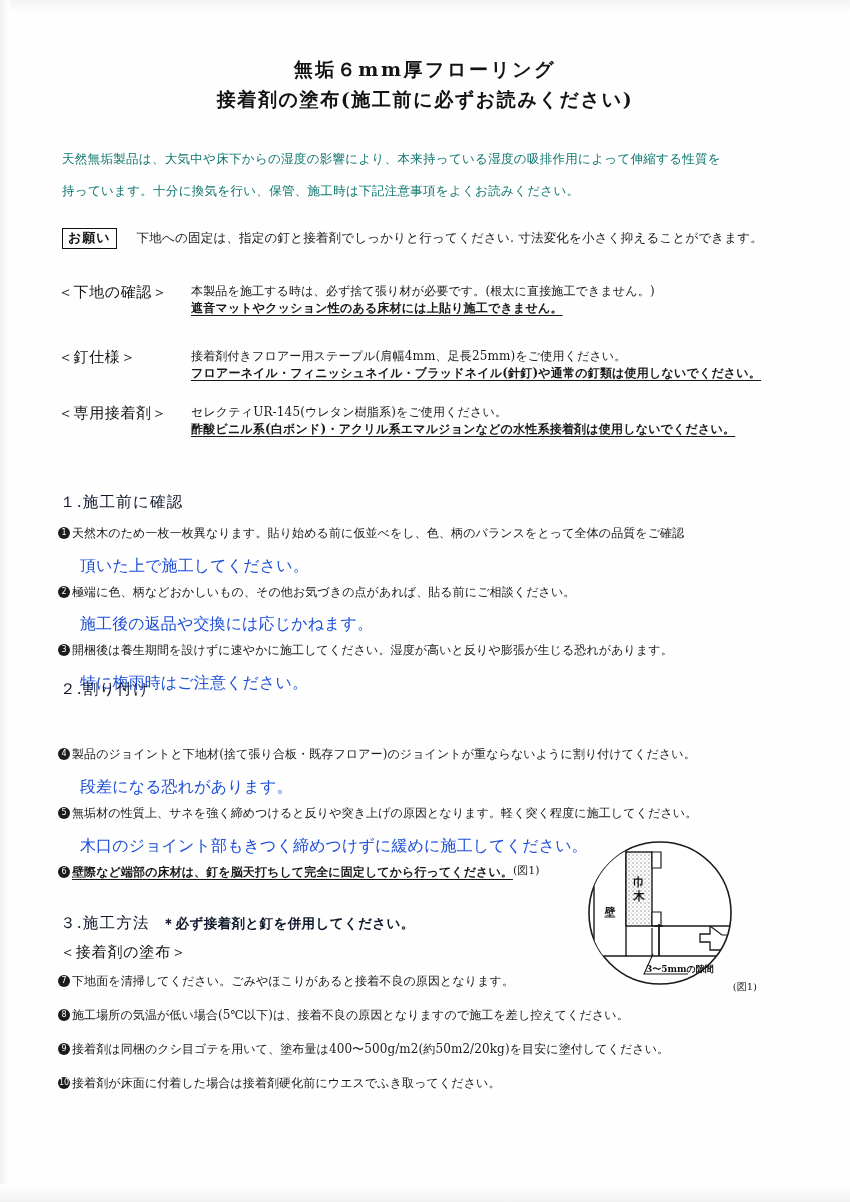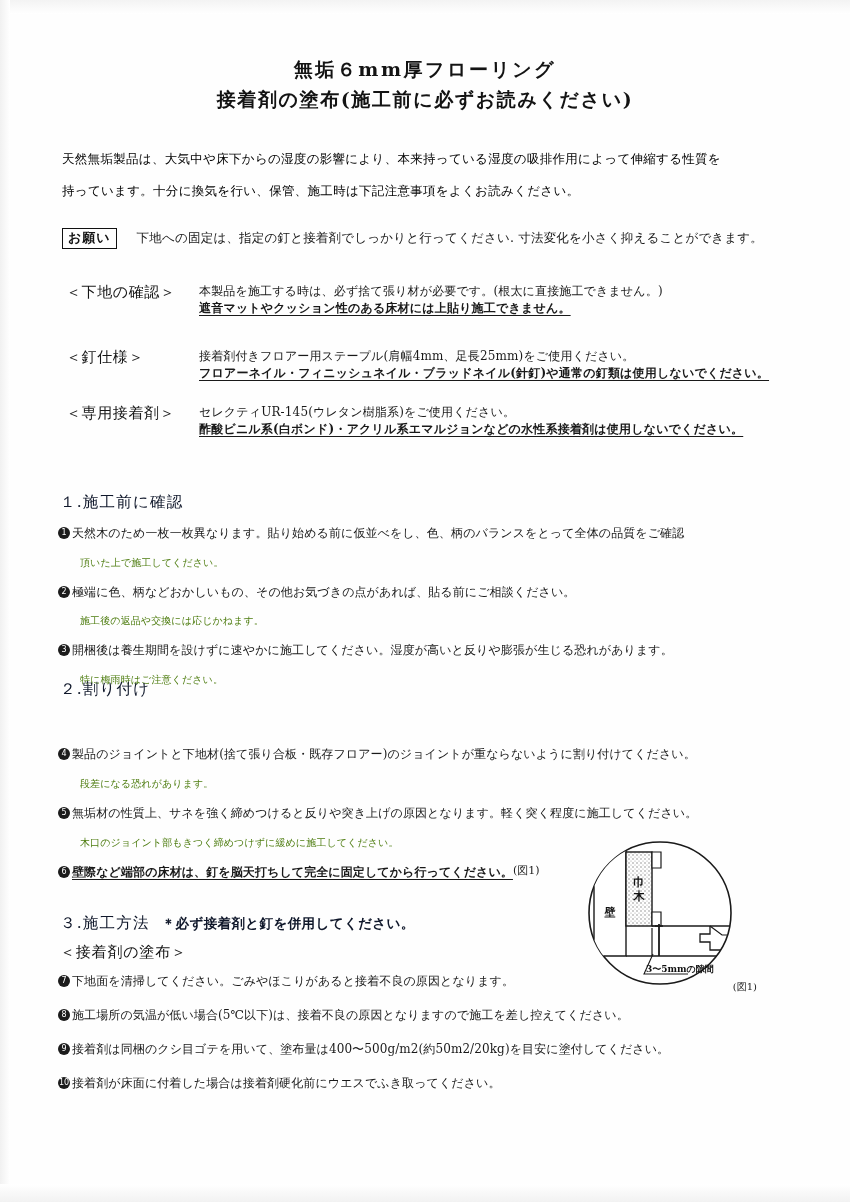--- a/index.html
+++ b/index.html
@@ -65,21 +65,21 @@
 
   
   #intro {
     position: absolute;
     left: 62px;
     top: 143px;
     width: 660px;
     font-size: 12.5px;
     line-height: 2.55;
     letter-spacing: 0.3px;
-    color: #000000;
+    color: #0f766e;
   }
   #intro div { white-space: nowrap; }
 
   
   #onegai-row {
     position: absolute;
     left: 62px;
     top: 228px;
     width: 720px;
     display: flex;
@@ -99,21 +99,21 @@
     margin-left: 20px;
     font-size: 12.5px;
     letter-spacing: 0.2px;
     color: #181818;
     white-space: nowrap;
   }
 
   
   .spec-block {
     position: absolute;
-    left: 66px;
+    left: 58px;
     width: 740px;
   }
   .spec-head {
     position: absolute;
     left: 0;
     top: 0;
     font-size: 15px;
     letter-spacing: 0.6px;
     color: #151515;
     white-space: nowrap;
@@ -190,23 +190,23 @@
   }
   .bullet-text.strong-ul {
     font-weight: bold;
     text-decoration: underline;
     text-underline-offset: 3px;
     text-decoration-thickness: 1px;
   }
   .cont-line {
     position: absolute;
     left: 80px;
-    font-size: 10px;
+    font-size: 16px;
     letter-spacing: 0.1px;
-    color: #4d7c0f;
+    color: #1d4ed8;
     white-space: nowrap;
   }
   .fig-ref {
     font-size: 11px;
     font-weight: normal;
     text-decoration: none;
     letter-spacing: 0;
   }
 
   

